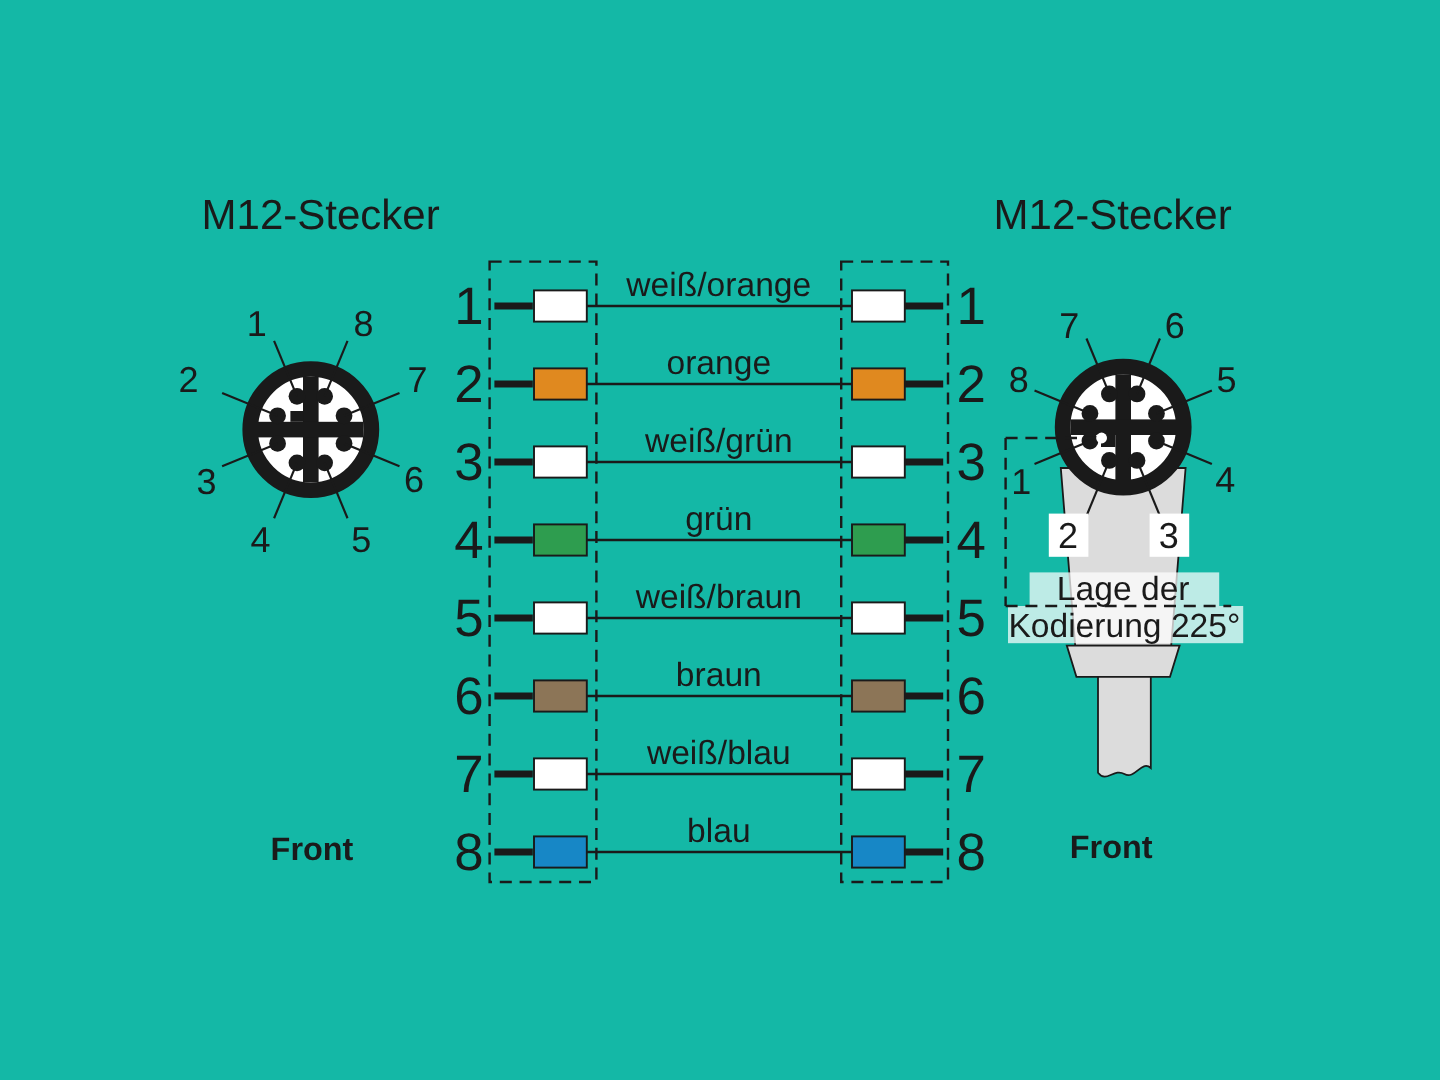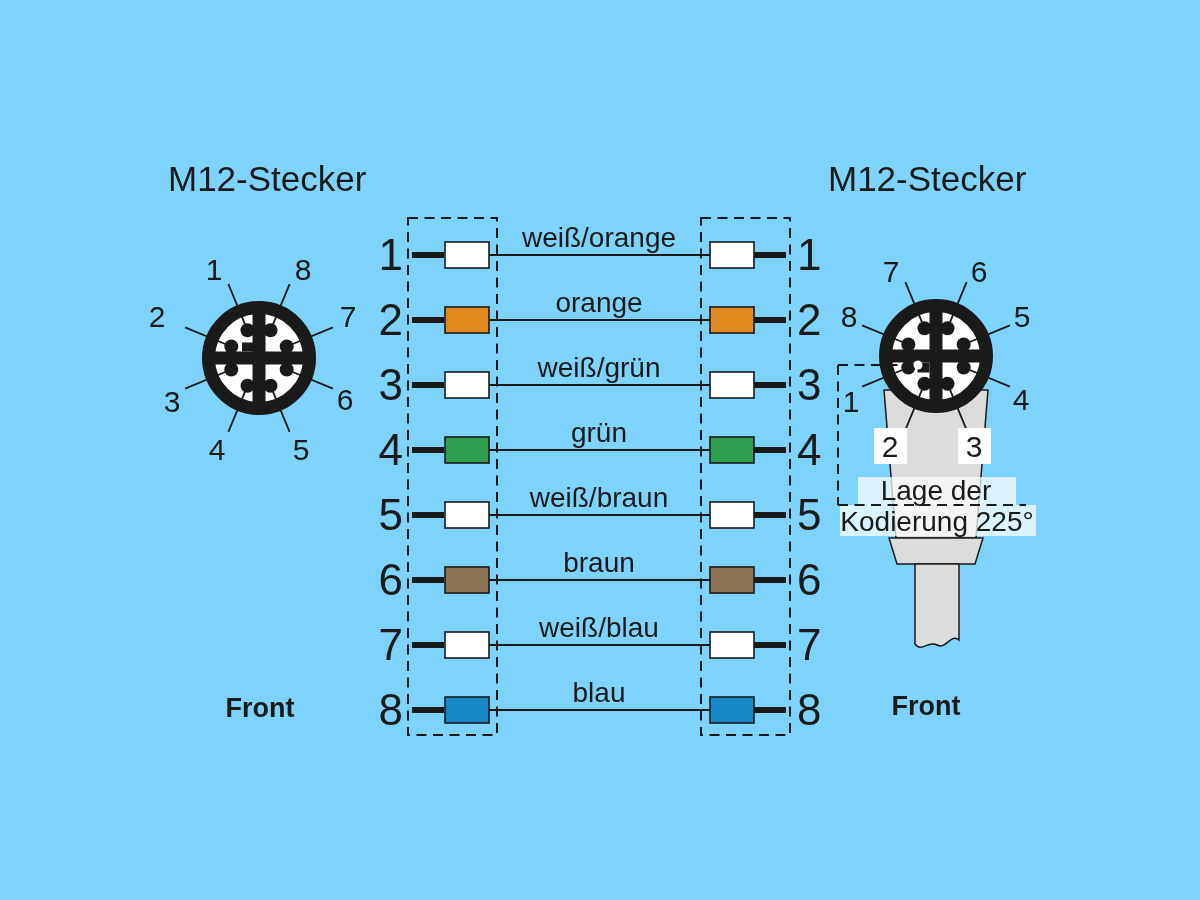--- a/index.html
+++ b/index.html
@@ -1,16 +1,16 @@
 <!DOCTYPE html>
 <html><head>
 <meta charset="utf-8">
 <style>
   html,body{margin:0;padding:0;background:#ffffff;}
-  .stage{position:relative;width:1200px;height:900px;background:#7dd3fc;overflow:hidden;}
+  .stage{position:relative;width:1200px;height:900px;background:#14b8a6;overflow:hidden;}
   svg{font-family:"Liberation Sans", sans-serif;}
   svg text{fill:#1a1a1a;}
   .title{font-size:35px;}
   .pin-num{font-size:44px;}
   .wire-label{font-size:28px;text-anchor:middle;}
   .conn-pin-label{font-size:30px;text-anchor:middle;}
   .front{font-size:27px;font-weight:bold;text-anchor:middle;}
   .coding{font-size:28px;text-anchor:middle;}
   .stub{stroke:#1a1a1a;stroke-width:6;}
   .wire{stroke:#1a1a1a;stroke-width:2;}

